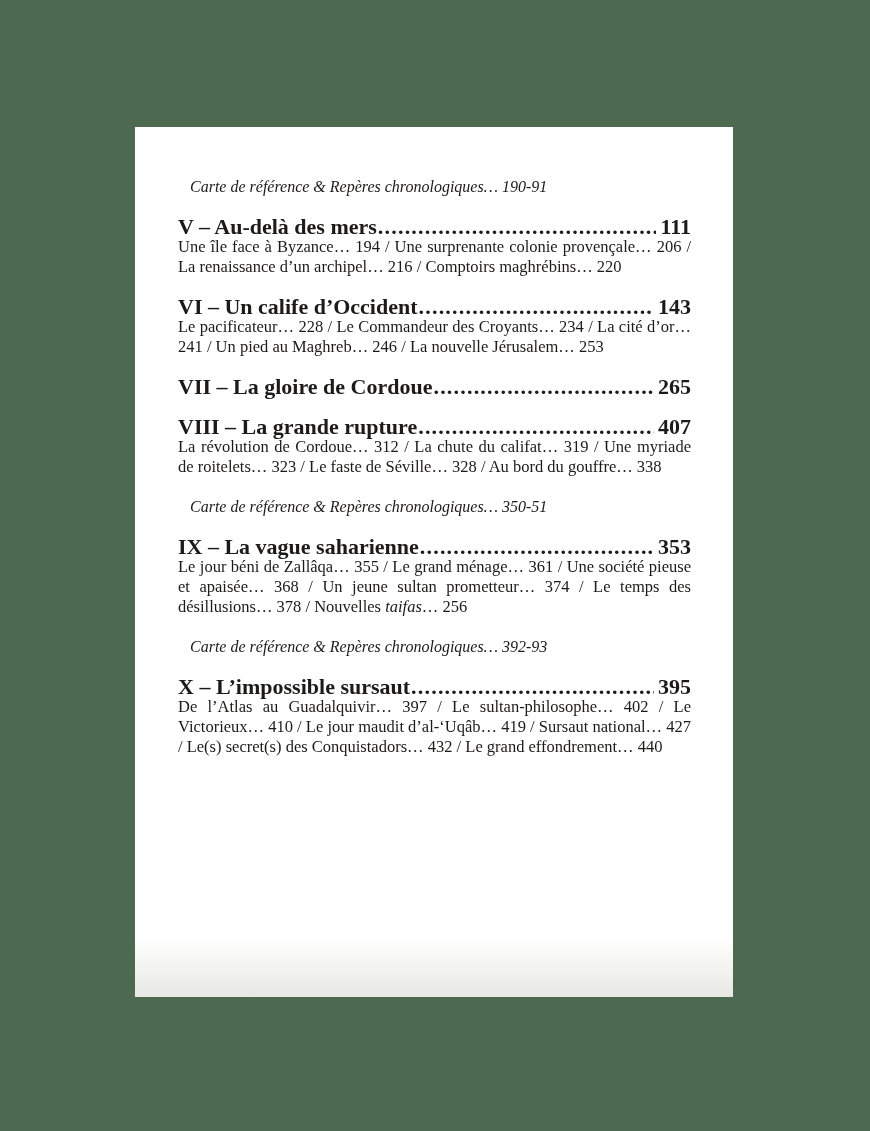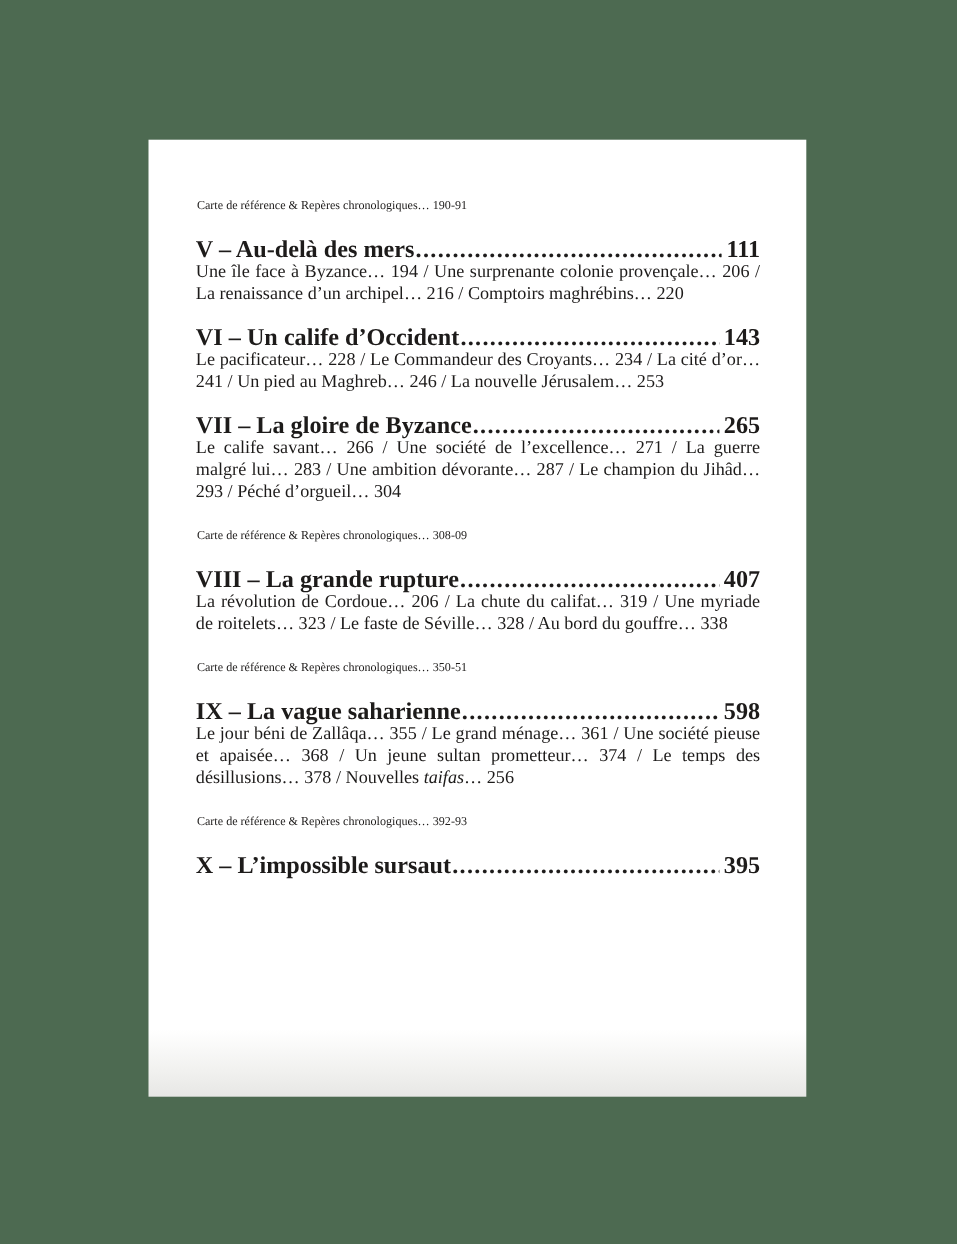--- a/index.html
+++ b/index.html
@@ -16,23 +16,24 @@
     width: 598px; height: 870px;
     background: linear-gradient(to bottom,
       #ffffff 0%, #ffffff 93%, #f2f2f0 97%, #e7e7e5 100%);
   }
   .content {
     padding: 50px 42px 0 43px;
     color: #1d1b1a;
   }
   .content > :first-child { margin-top: 0; }
   .marker {
-    font-size: 11px;
+    font-style: italic;
+    font-size: 16px;
     line-height: 20px;
-    margin: 20px 1px;
+    margin: 20px 12px;
   }
   .chapter {
     margin: 20px 0;
     font-size: 16.5px;
     line-height: 20px;
   }
   .heading {
     display: flex;
     align-items: stretch;
     font-weight: bold;
@@ -72,46 +73,45 @@
       <div class="chapter">
         <div class="heading">
           <span class="title">VI – Un calife d’Occident</span>
           <span class="dots">............................................................................................................................................................................................................................</span>
           <span class="pgnum">143</span>
         </div>
         <p class="body"><span>Le pacificateur… 228 / Le Commandeur des Croyants… 234 / La cité d’or… 241 / Un pied au Maghreb… 246 / La nouvelle Jérusalem… 253</span></p>
       </div>
       <div class="chapter">
         <div class="heading">
-          <span class="title">VII – La gloire de Byzance</span>
+          <span class="title">VII – La gloire de Cordoue</span>
           <span class="dots">............................................................................................................................................................................................................................</span>
           <span class="pgnum">265</span>
         </div>
-        <p class="body"><span>Le calife savant… 266 / Une société de l’excellence… 271 / La guerre malgré lui… 283 / Une ambition dévorante… 287 / Le champion du Jihâd… 293 / Péché d’orgueil… 304</span></p>
       </div>
-      <p class="marker">Carte de référence &amp; Repères chronologiques… 308-09</p>
       <div class="chapter">
         <div class="heading">
           <span class="title">VIII – La grande rupture</span>
           <span class="dots">............................................................................................................................................................................................................................</span>
           <span class="pgnum">407</span>
         </div>
-        <p class="body"><span>La révolution de Cordoue… 206 / La chute du califat… 319 / Une myriade de roitelets… 323 / Le faste de Séville… 328 / Au bord du gouffre… 338</span></p>
+        <p class="body"><span>La révolution de Cordoue… 312 / La chute du califat… 319 / Une myriade de roitelets… 323 / Le faste de Séville… 328 / Au bord du gouffre… 338</span></p>
       </div>
       <p class="marker">Carte de référence &amp; Repères chronologiques… 350-51</p>
       <div class="chapter">
         <div class="heading">
           <span class="title">IX – La vague saharienne</span>
           <span class="dots">............................................................................................................................................................................................................................</span>
-          <span class="pgnum">598</span>
+          <span class="pgnum">353</span>
         </div>
         <p class="body"><span>Le jour béni de Zallâqa… 355 / Le grand ménage… 361 / Une société pieuse et apaisée… 368 / Un jeune sultan prometteur… 374 / Le temps des désillusions… 378 / Nouvelles </span><span class="it">taifas</span><span>… 256</span></p>
       </div>
       <p class="marker">Carte de référence &amp; Repères chronologiques… 392-93</p>
       <div class="chapter">
         <div class="heading">
           <span class="title">X – L’impossible sursaut</span>
           <span class="dots">............................................................................................................................................................................................................................</span>
           <span class="pgnum">395</span>
         </div>
+        <p class="body"><span>De l’Atlas au Guadalquivir… 397 / Le sultan-philosophe… 402 / Le Victorieux… 410 / Le jour maudit d’al-‘Uqâb… 419 / Sursaut national… 427 / Le(s) secret(s) des Conquistadors… 432 / Le grand effondrement… 440</span></p>
       </div>
     </div>
 </div>
 
 </body></html>

